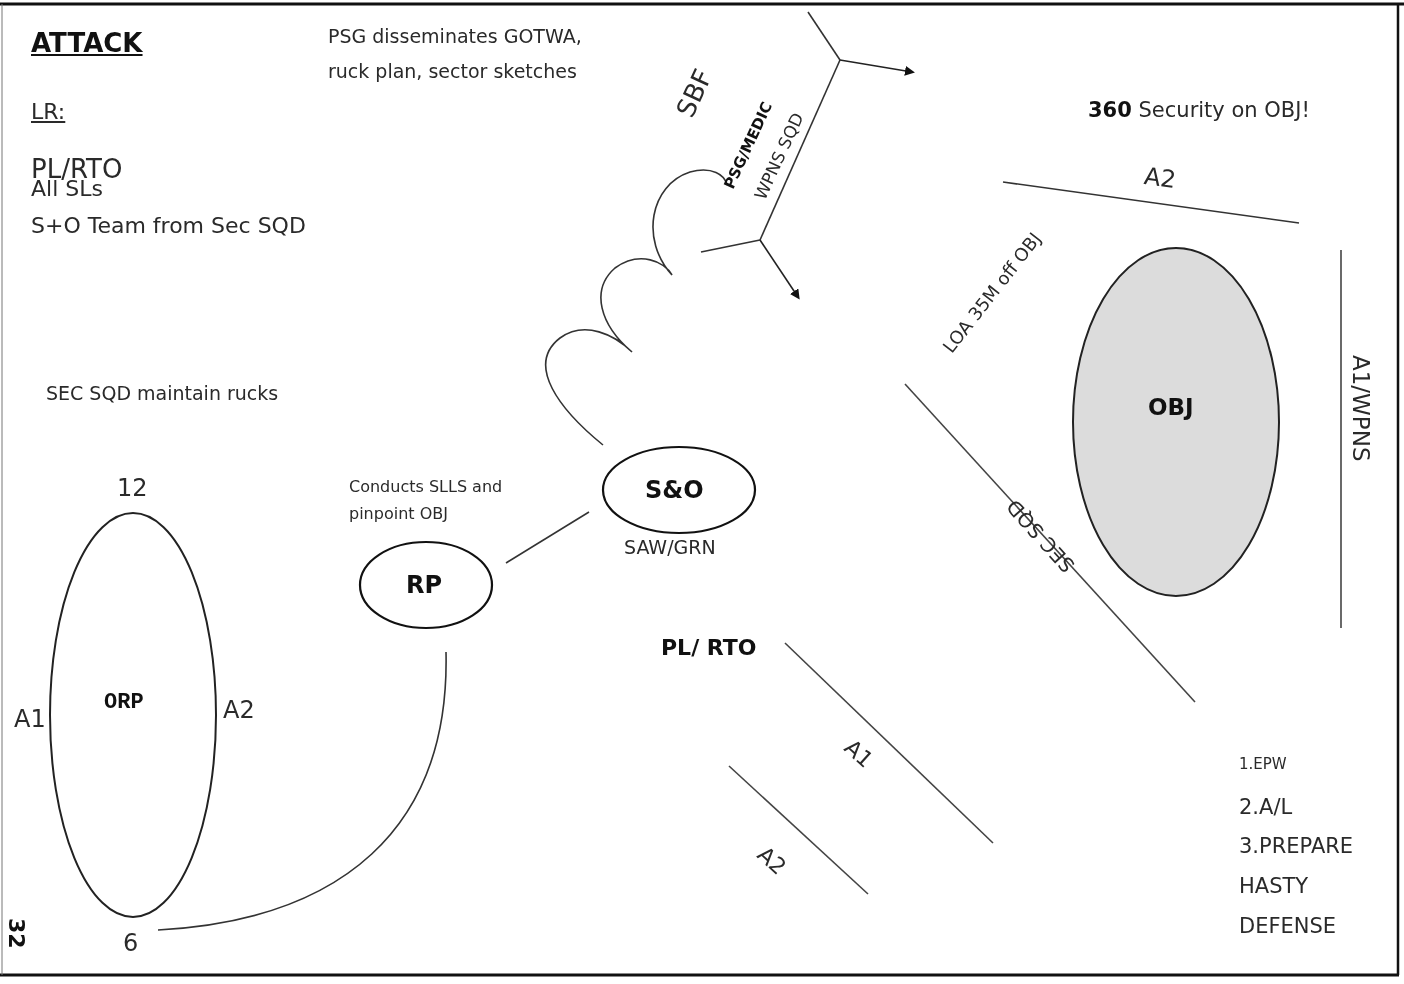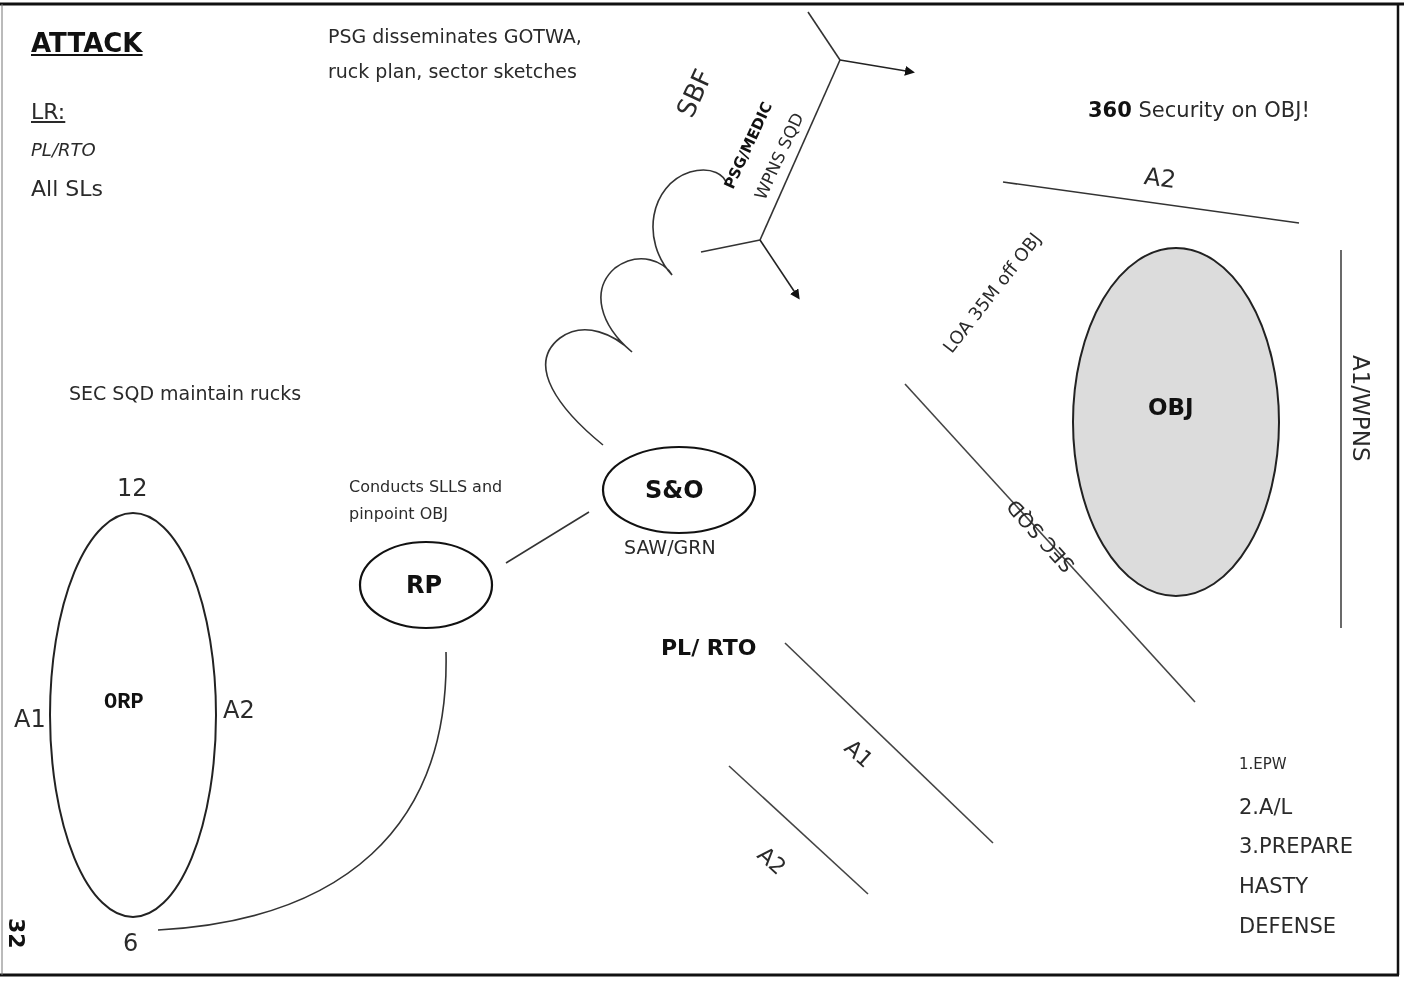--- a/index.html
+++ b/index.html
@@ -55,32 +55,33 @@
     <line x1="1341" y1="250" x2="1341" y2="628" stroke="#444" stroke-width="1.6"></line>
 
     <line x1="905" y1="384" x2="1195" y2="702" stroke="#444" stroke-width="1.6"></line>
 
     <line x1="785" y1="643" x2="993" y2="843" stroke="#444" stroke-width="1.6"></line>
     <line x1="729" y1="766" x2="868" y2="894" stroke="#444" stroke-width="1.6"></line>
   </svg>
 
   <div class="t bold ul" style="left:31px;top:30px;font-size:26px;">ATTACK</div>
   <div class="t ul" style="left:31px;top:101px;font-size:22px;">LR:</div>
-  <div class="t" style="left:31px;top:141px;font-size:18px;font-style:italic;">PL/RTO</div>
+  <div class="t" style="left:31px;top:156px;font-size:26px;">PL/RTO</div>
   <div class="t" style="left:31px;top:178px;font-size:22px;">All SLs</div>
+  <div class="t" style="left:31px;top:215px;font-size:22px;">S+O Team from Sec SQD</div>
 
   <div class="t" style="left:328px;top:27px;font-size:19px;">PSG disseminates GOTWA,</div>
   <div class="t" style="left:328px;top:62px;font-size:19px;">ruck plan, sector sketches</div>
 
   <div class="t" style="left:1088px;top:100px;font-size:21px;">
     <span class="bold">360</span>
     <span>Security on OBJ!</span>
   </div>
 
-  <div class="t" style="left:46px;top:384px;font-size:19px;margin-left:23px;">SEC SQD maintain rucks</div>
+  <div class="t" style="left:46px;top:384px;font-size:19px;">SEC SQD maintain rucks</div>
 
   <div class="t" style="left:117px;top:476px;font-size:24px;">12</div>
   <div class="t bold" style="left:104px;top:692px;font-size:22px;font-family:Liberation Mono, monospace;">ORP</div>
   <div class="t" style="left:14px;top:707px;font-size:24px;">A1</div>
   <div class="t" style="left:223px;top:698px;font-size:24px;">A2</div>
   <div class="t" style="left:123px;top:931px;font-size:24px;">6</div>
 
   <div class="t bold" style="left:1px;top:918px;font-size:22px;transform:rotate(90deg);transform-origin:left top;margin-left:26px;">32</div>
 
   <div class="t" style="left:349px;top:479px;font-size:16px;">Conducts SLLS and</div>

